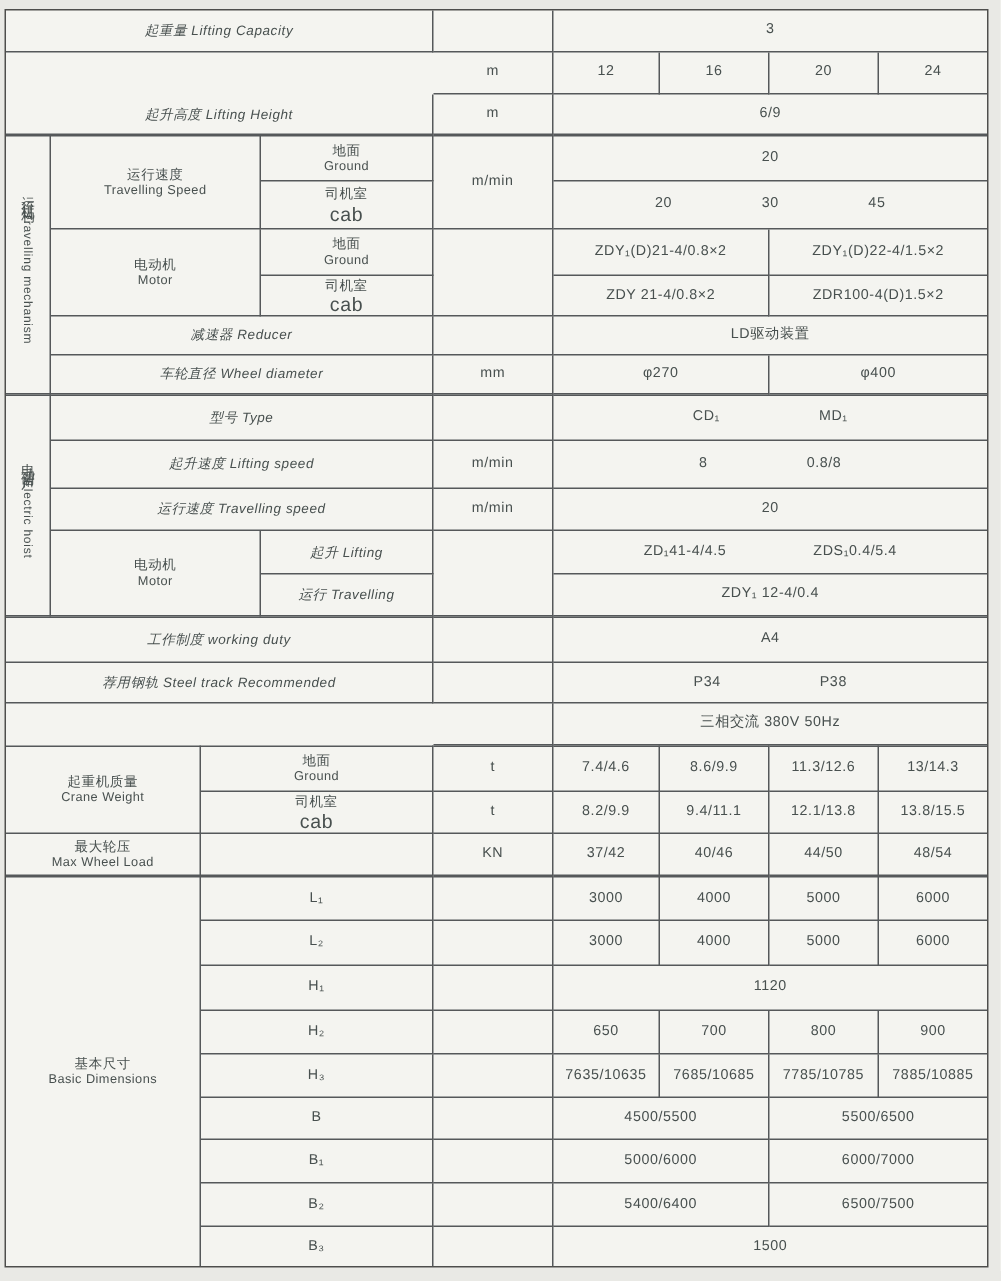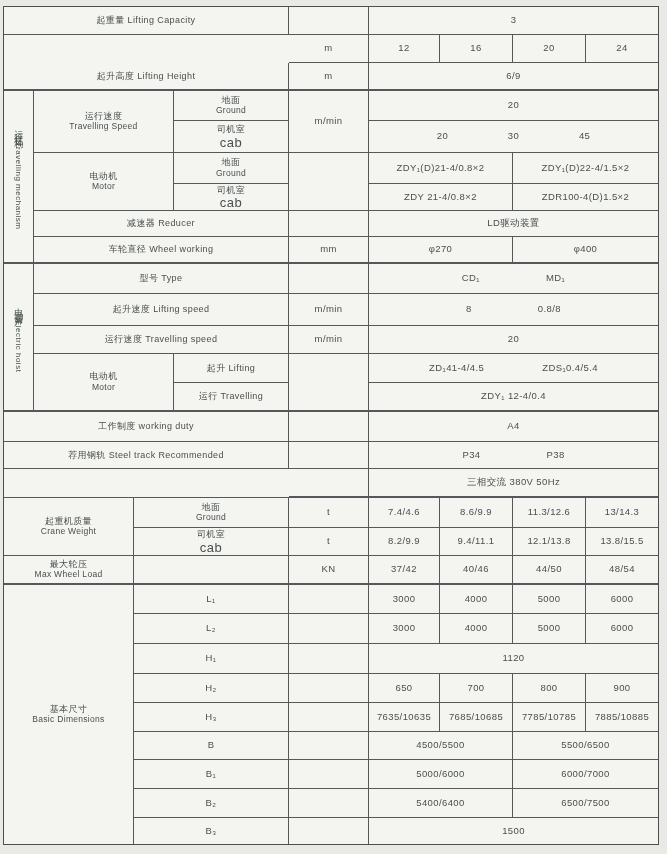--- a/index.html
+++ b/index.html
@@ -24,21 +24,21 @@
     border-bottom:1px solid #55585a;
     display:flex;align-items:center;justify-content:center;
     text-align:center;overflow:hidden;
     font-size:9.5px;letter-spacing:.4px;
     line-height:1.15;
     padding:1px 2px;box-sizing:border-box;
   }
   .er{border-right:none;}
   .eb{border-bottom:none;}
   .st{border-top:1px solid #55585a;}
-  .lab{font-size:9px;}
+  .lab{font-size:9px;font-style:italic;}
   .two{flex-direction:column;gap:1px;font-size:9px;}
   .two .en{font-size:8.5px;letter-spacing:.3px;}
   .cabbig{font-size:13px;letter-spacing:.5px;line-height:1;text-align:center;}
   .pair{gap:66px;}
   .pairwide{gap:58px;}
   .triple{justify-content:space-evenly;padding:0 8px;}
   .vlab{flex-direction:column;gap:7px;padding:4px 0;}
   .vzh{writing-mode:vertical-rl;font-size:9px;letter-spacing:3px;}
   .ven{writing-mode:vertical-rl;font-size:8px;letter-spacing:.5px;}
 </style>
@@ -103,21 +103,21 @@
     <span>司机室</span>
     <span class="cabbig">cab</span>
   </div>
   <div class="c" style="grid-area:7/6/8/8">ZDY 21-4/0.8×2</div>
   <div class="c er" style="grid-area:7/8/8/10">ZDR100-4(D)1.5×2</div>
 
   <div class="c lab" style="grid-area:8/2/9/5">减速器 Reducer</div>
   <div class="c" style="grid-area:8/5/9/6"></div>
   <div class="c er" style="grid-area:8/6/9/10">LD驱动装置</div>
 
-  <div class="c lab" style="grid-area:9/2/10/5">车轮直径 Wheel working</div>
+  <div class="c lab" style="grid-area:9/2/10/5">车轮直径 Wheel diameter</div>
   <div class="c" style="grid-area:9/5/10/6">mm</div>
   <div class="c" style="grid-area:9/6/10/8">φ270</div>
   <div class="c er" style="grid-area:9/8/10/10">φ400</div>
 
   <div class="c vlab st" style="grid-area:10/1/15/2">
     <span class="vzh">电动葫芦</span>
     <span class="ven">Electric hoist</span>
   </div>
 
   <div class="c lab st" style="grid-area:10/2/11/5">型号 Type</div>

